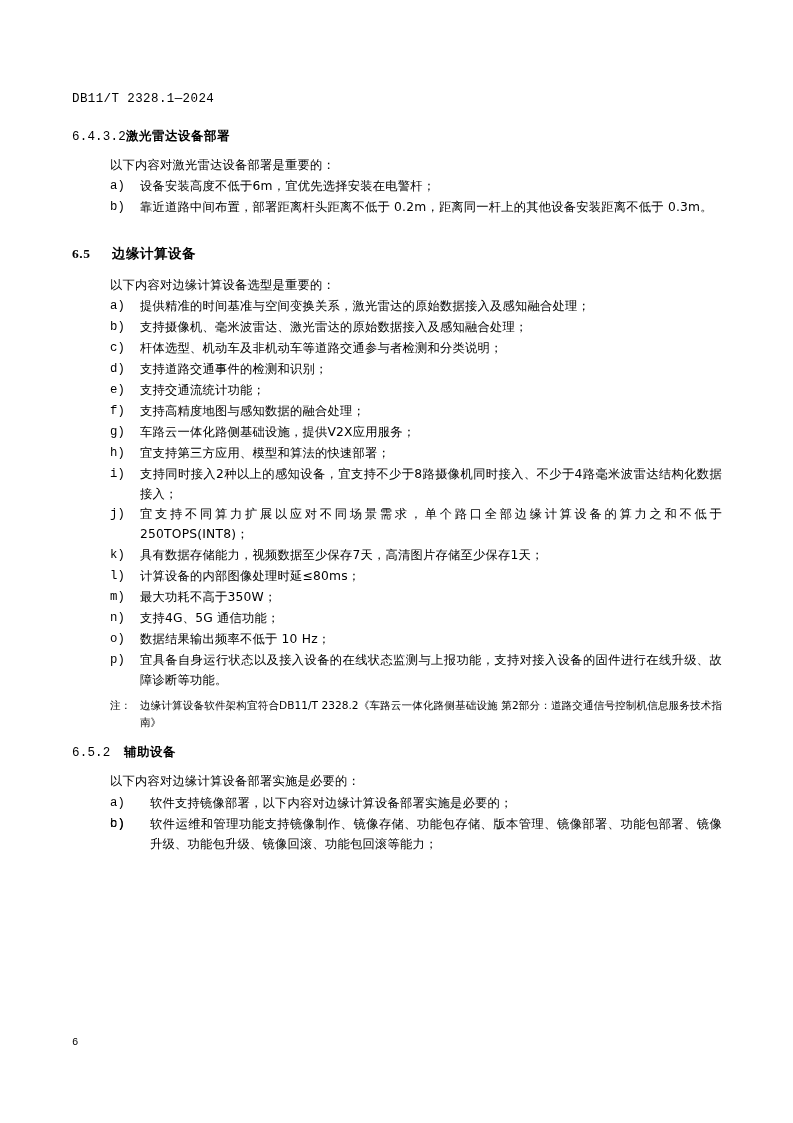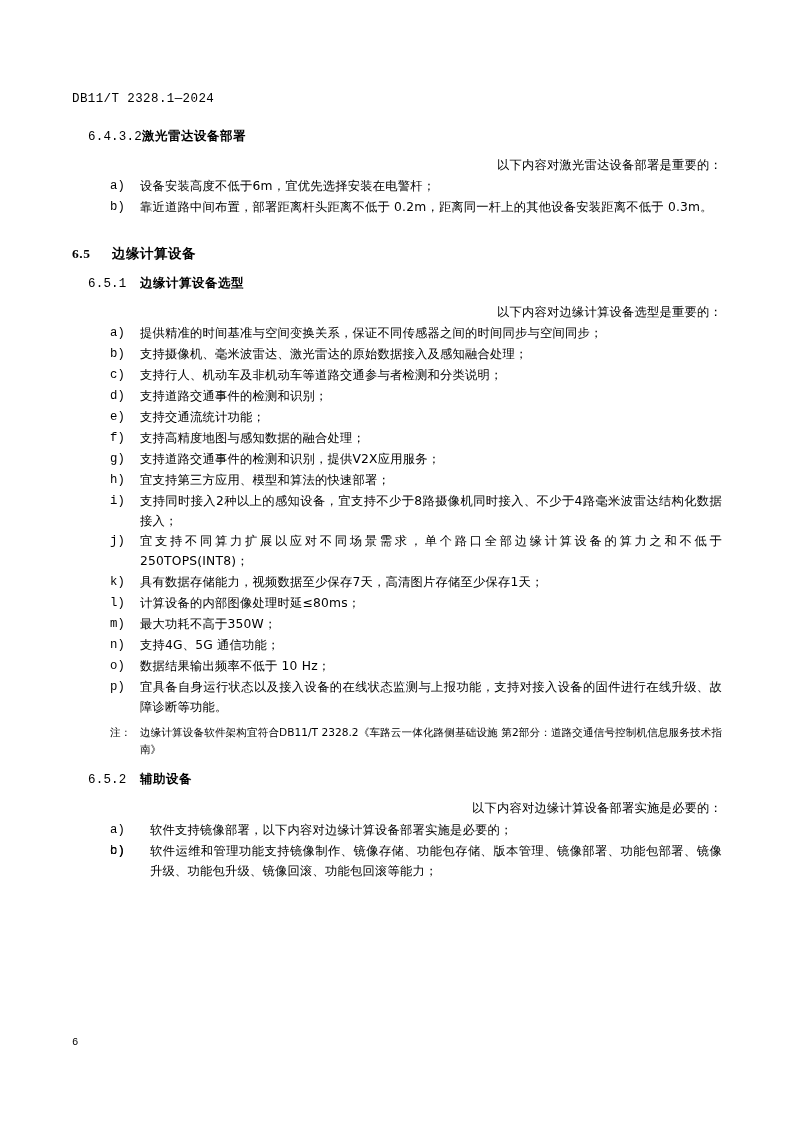--- a/index.html
+++ b/index.html
@@ -33,21 +33,21 @@
   }
   .content {
     position: absolute;
     top: 128px;
     left: 72px;
     width: 650px;
   }
   .h3 {
     font-family: "Liberation Mono", "DejaVu Sans Mono", monospace;
     font-size: 12.5px;
-    margin: 0 0 10px 16px;
+    margin: 0 0 10px 0;
     font-weight: normal;
     letter-spacing: 0.2px;
   }
   .h3 .num {
     display: inline-block;
     min-width: 52px;
   }
   .h3 .ttl {
     font-family: "DejaVu Sans", "Liberation Sans", sans-serif;
     font-weight: bold;
@@ -67,21 +67,20 @@
     font-family: Liberation Serif, serif;
     font-weight: bold;
   }
   .para {
     font-family: "DejaVu Sans", "Liberation Sans", sans-serif;
     font-size: 12.3px;
     line-height: 1.65;
     margin: 0 0 2px 0;
     padding-left: 38px;
     letter-spacing: 0.2px;
-    text-align: right;
   }
   ul.list {
     list-style: none;
     margin: 0;
     padding: 0;
   }
   ul.list li {
     font-family: "DejaVu Sans", "Liberation Sans", sans-serif;
     font-size: 12.3px;
     line-height: 1.62;
@@ -146,32 +145,29 @@
       <li><span class="lbl">a)</span><span>设备安装高度不低于6m，宜优先选择安装在电警杆；</span></li>
       <li><span class="lbl">b)</span><span>靠近道路中间布置，部署距离杆头距离不低于 0.2m，距离同一杆上的其他设备安装距离不低于 0.3m。</span></li>
     </ul>
 
     <div class="spacer-s"></div>
 
     <div class="h2">
       <span class="num">6.5</span><span>边缘计算设备</span>
     </div>
 
-    <div class="h3">
-      <span class="num">6.5.1</span><span class="ttl">边缘计算设备选型</span>
-    </div>
     <p class="para">以下内容对边缘计算设备选型是重要的：</p>
     <ul class="list">
-      <li><span class="lbl">a)</span><span>提供精准的时间基准与空间变换关系，保证不同传感器之间的时间同步与空间同步；</span></li>
+      <li><span class="lbl">a)</span><span>提供精准的时间基准与空间变换关系，激光雷达的原始数据接入及感知融合处理；</span></li>
       <li><span class="lbl">b)</span><span>支持摄像机、毫米波雷达、激光雷达的原始数据接入及感知融合处理；</span></li>
-      <li><span class="lbl">c)</span><span>支持行人、机动车及非机动车等道路交通参与者检测和分类说明；</span></li>
+      <li><span class="lbl">c)</span><span>杆体选型、机动车及非机动车等道路交通参与者检测和分类说明；</span></li>
       <li><span class="lbl">d)</span><span>支持道路交通事件的检测和识别；</span></li>
       <li><span class="lbl">e)</span><span>支持交通流统计功能；</span></li>
       <li><span class="lbl">f)</span><span>支持高精度地图与感知数据的融合处理；</span></li>
-      <li><span class="lbl">g)</span><span>支持道路交通事件的检测和识别，提供V2X应用服务；</span></li>
+      <li><span class="lbl">g)</span><span>车路云一体化路侧基础设施，提供V2X应用服务；</span></li>
       <li><span class="lbl">h)</span><span>宜支持第三方应用、模型和算法的快速部署；</span></li>
       <li><span class="lbl">i)</span><span>支持同时接入2种以上的感知设备，宜支持不少于8路摄像机同时接入、不少于4路毫米波雷达结构化数据接入；</span></li>
       <li><span class="lbl">j)</span><span>宜支持不同算力扩展以应对不同场景需求，单个路口全部边缘计算设备的算力之和不低于250TOPS(INT8)；</span></li>
       <li><span class="lbl">k)</span><span>具有数据存储能力，视频数据至少保存7天，高清图片存储至少保存1天；</span></li>
       <li><span class="lbl">l)</span><span>计算设备的内部图像处理时延≤80ms；</span></li>
       <li><span class="lbl">m)</span><span>最大功耗不高于350W；</span></li>
       <li><span class="lbl">n)</span><span>支持4G、5G 通信功能；</span></li>
       <li><span class="lbl">o)</span><span>数据结果输出频率不低于 10 Hz；</span></li>
       <li><span class="lbl">p)</span><span>宜具备自身运行状态以及接入设备的在线状态监测与上报功能，支持对接入设备的固件进行在线升级、故障诊断等功能。</span></li>
     </ul>

